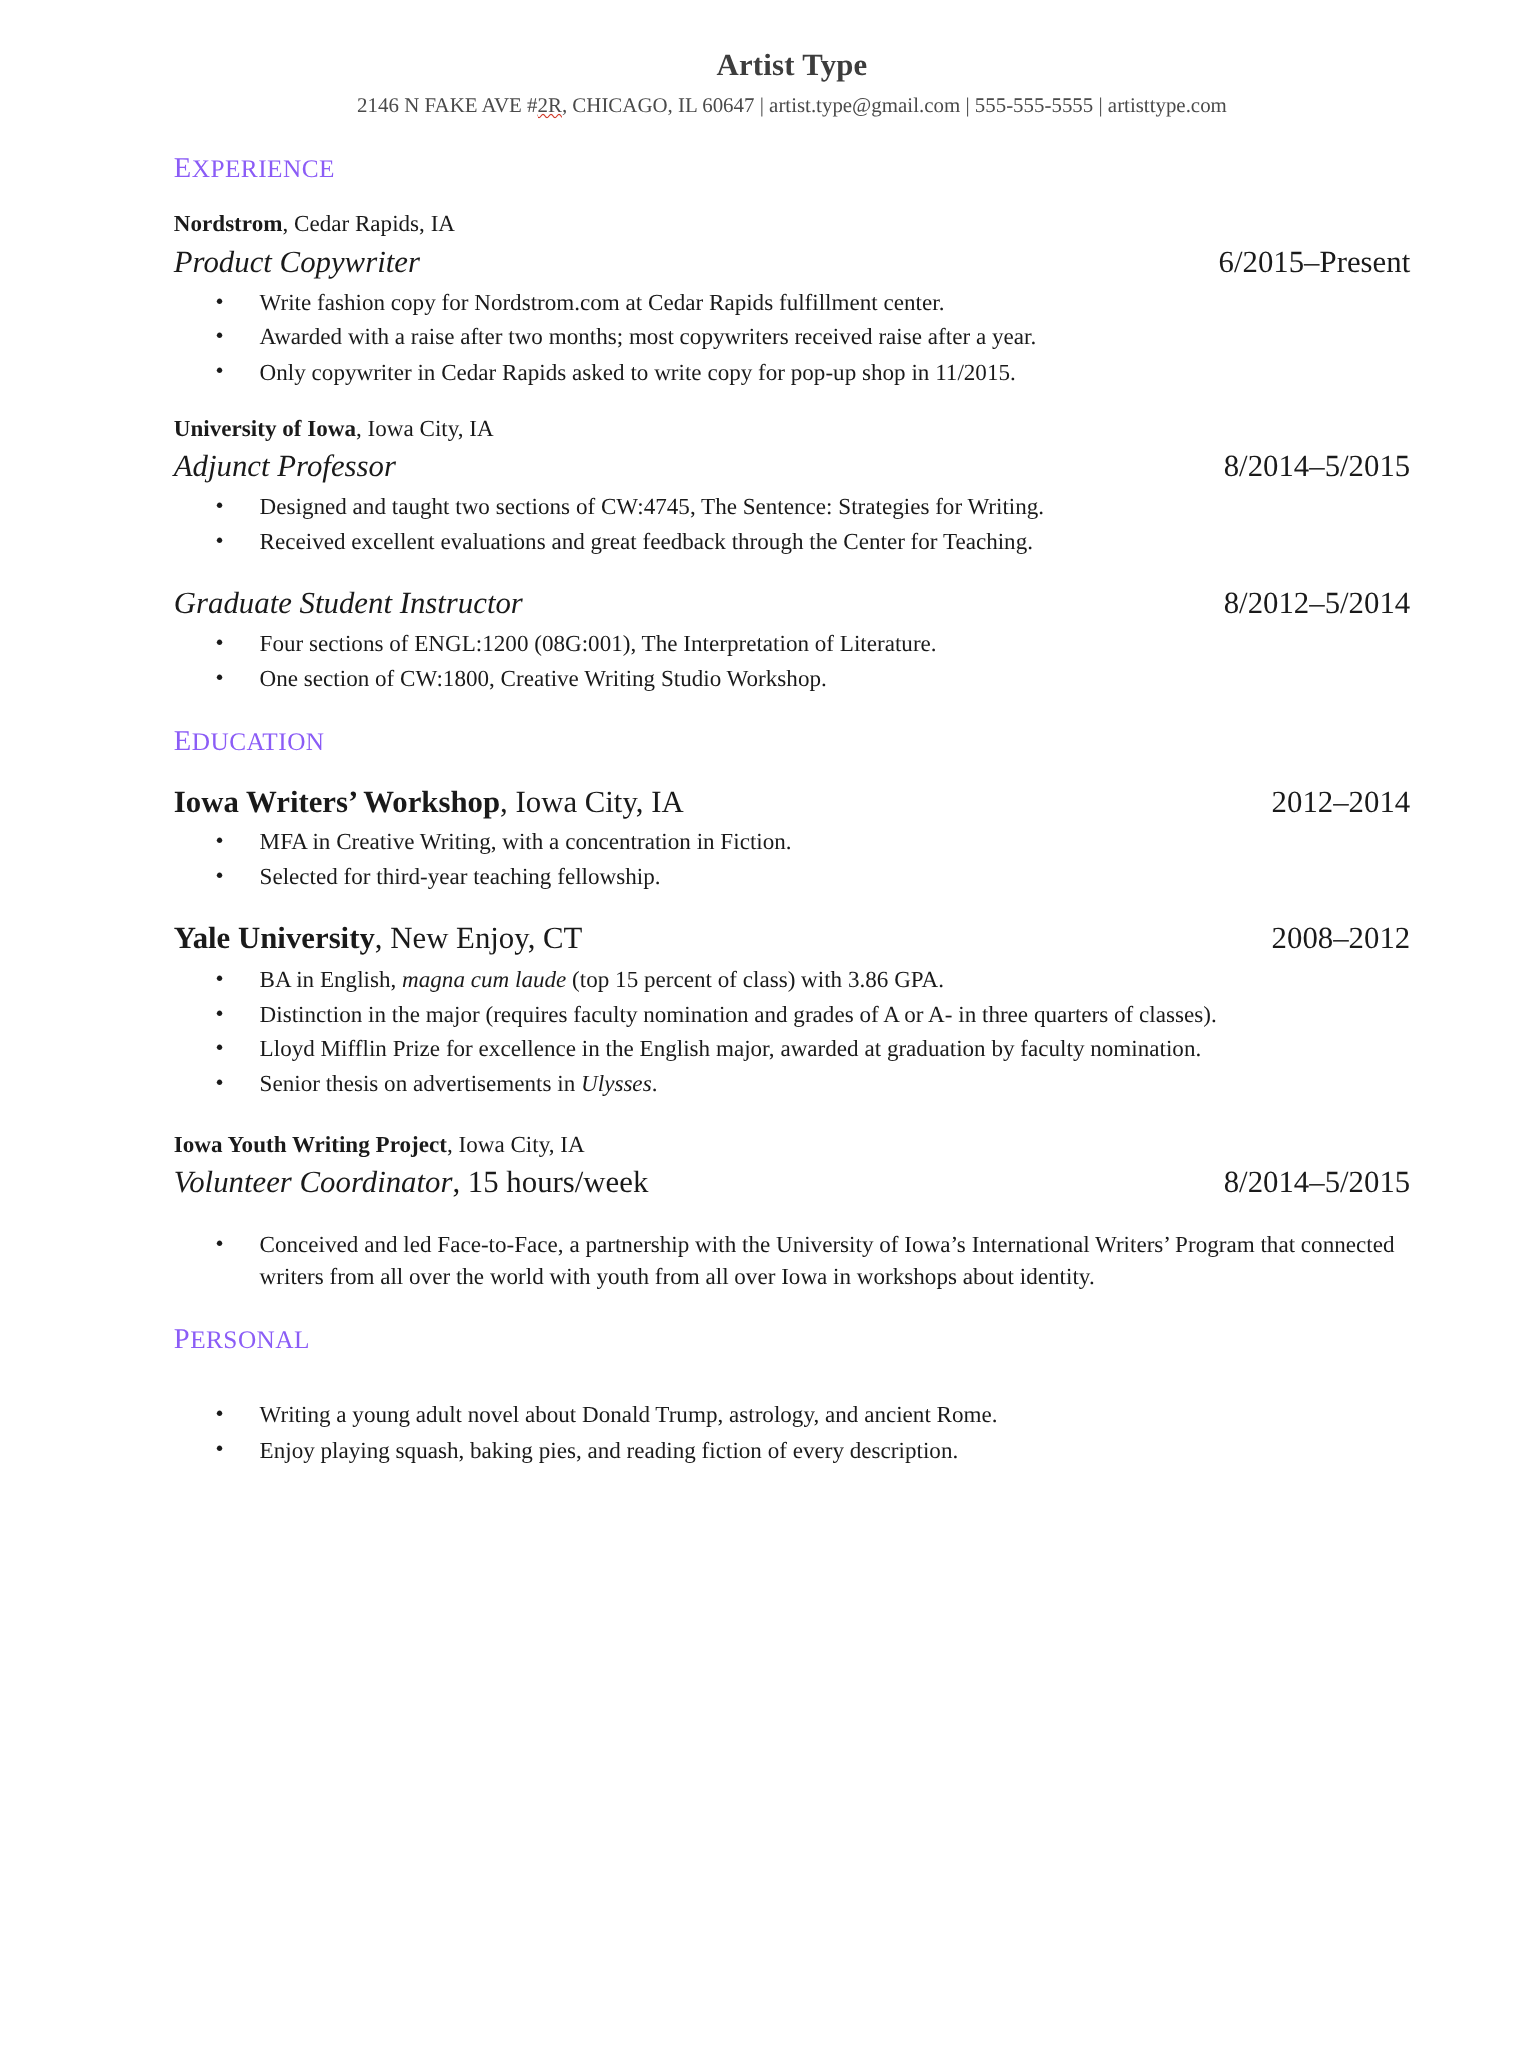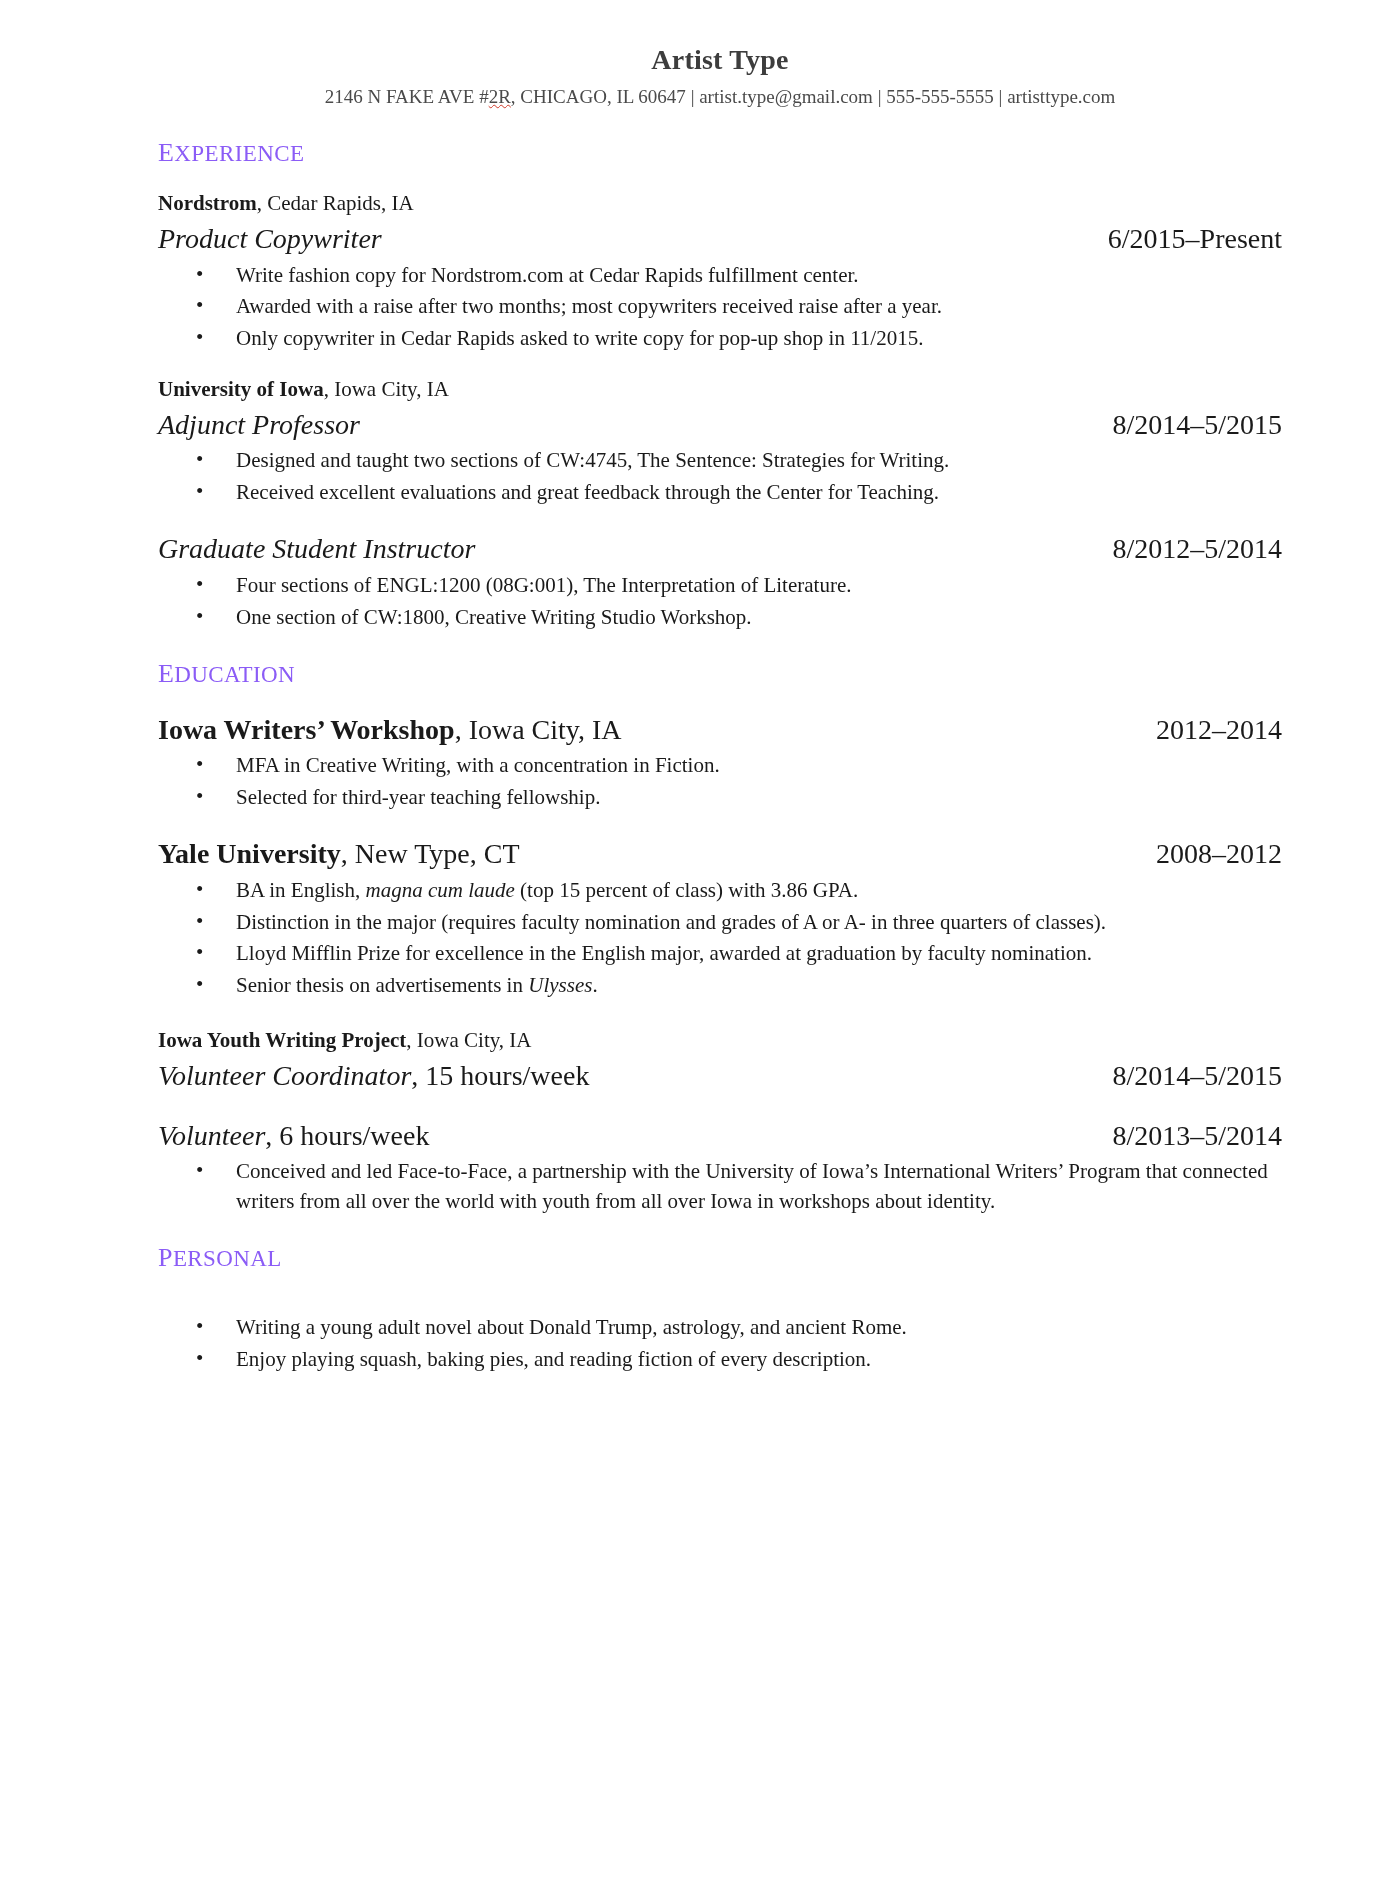--- a/index.html
+++ b/index.html
@@ -178,21 +178,21 @@
         <span class="dates">2012–2014</span>
       </div>
       <ul class="bullets">
         <li>MFA in Creative Writing, with a concentration in Fiction.</li>
         <li>Selected for third-year teaching fellowship.</li>
       </ul>
     </div>
 
     <div class="entry">
       <div class="row">
-        <span><span class="entry-org">Yale University</span><span>, New Type, CT</span></span>
+        <span><span class="entry-org">Yale University</span><span>, New Enjoy, CT</span></span>
         <span class="dates">2008–2012</span>
       </div>
       <ul class="bullets">
         <li>BA in English, <span class="it">magna cum laude</span> (top 15 percent of class) with 3.86 GPA.</li>
         <li>Distinction in the major (requires faculty nomination and grades of A or A- in three quarters of classes).</li>
         <li>Lloyd Mifflin Prize for excellence in the English major, awarded at graduation by faculty nomination.</li>
         <li>Senior thesis on advertisements in <span class="it">Ulysses</span>.</li>
       </ul>
     </div>
   </div>
@@ -203,24 +203,20 @@
       <div class="entry-head">
         <span class="entry-org">Iowa Youth Writing Project</span><span>, Iowa City, IA</span>
       </div>
       <div class="row">
         <span class="role"><span>Volunteer Coordinator</span><span class="plain">, 15 hours/week</span></span>
         <span class="dates">8/2014–5/2015</span>
       </div>
     </div>
 
     <div class="entry">
-      <div class="row">
-        <span class="role"><span>Volunteer</span><span class="plain">, 6 hours/week</span></span>
-        <span class="dates">8/2013–5/2014</span>
-      </div>
       <ul class="bullets">
         <li>Conceived and led Face-to-Face, a partnership with the University of Iowa’s International Writers’ Program that connected writers from all over the world with youth from all over Iowa in workshops about identity.</li>
       </ul>
     </div>
   </div>
 
   <div class="section">
     <div class="section-heading">
       <span class="cap">P</span><span>ERSONAL</span>
     </div>

